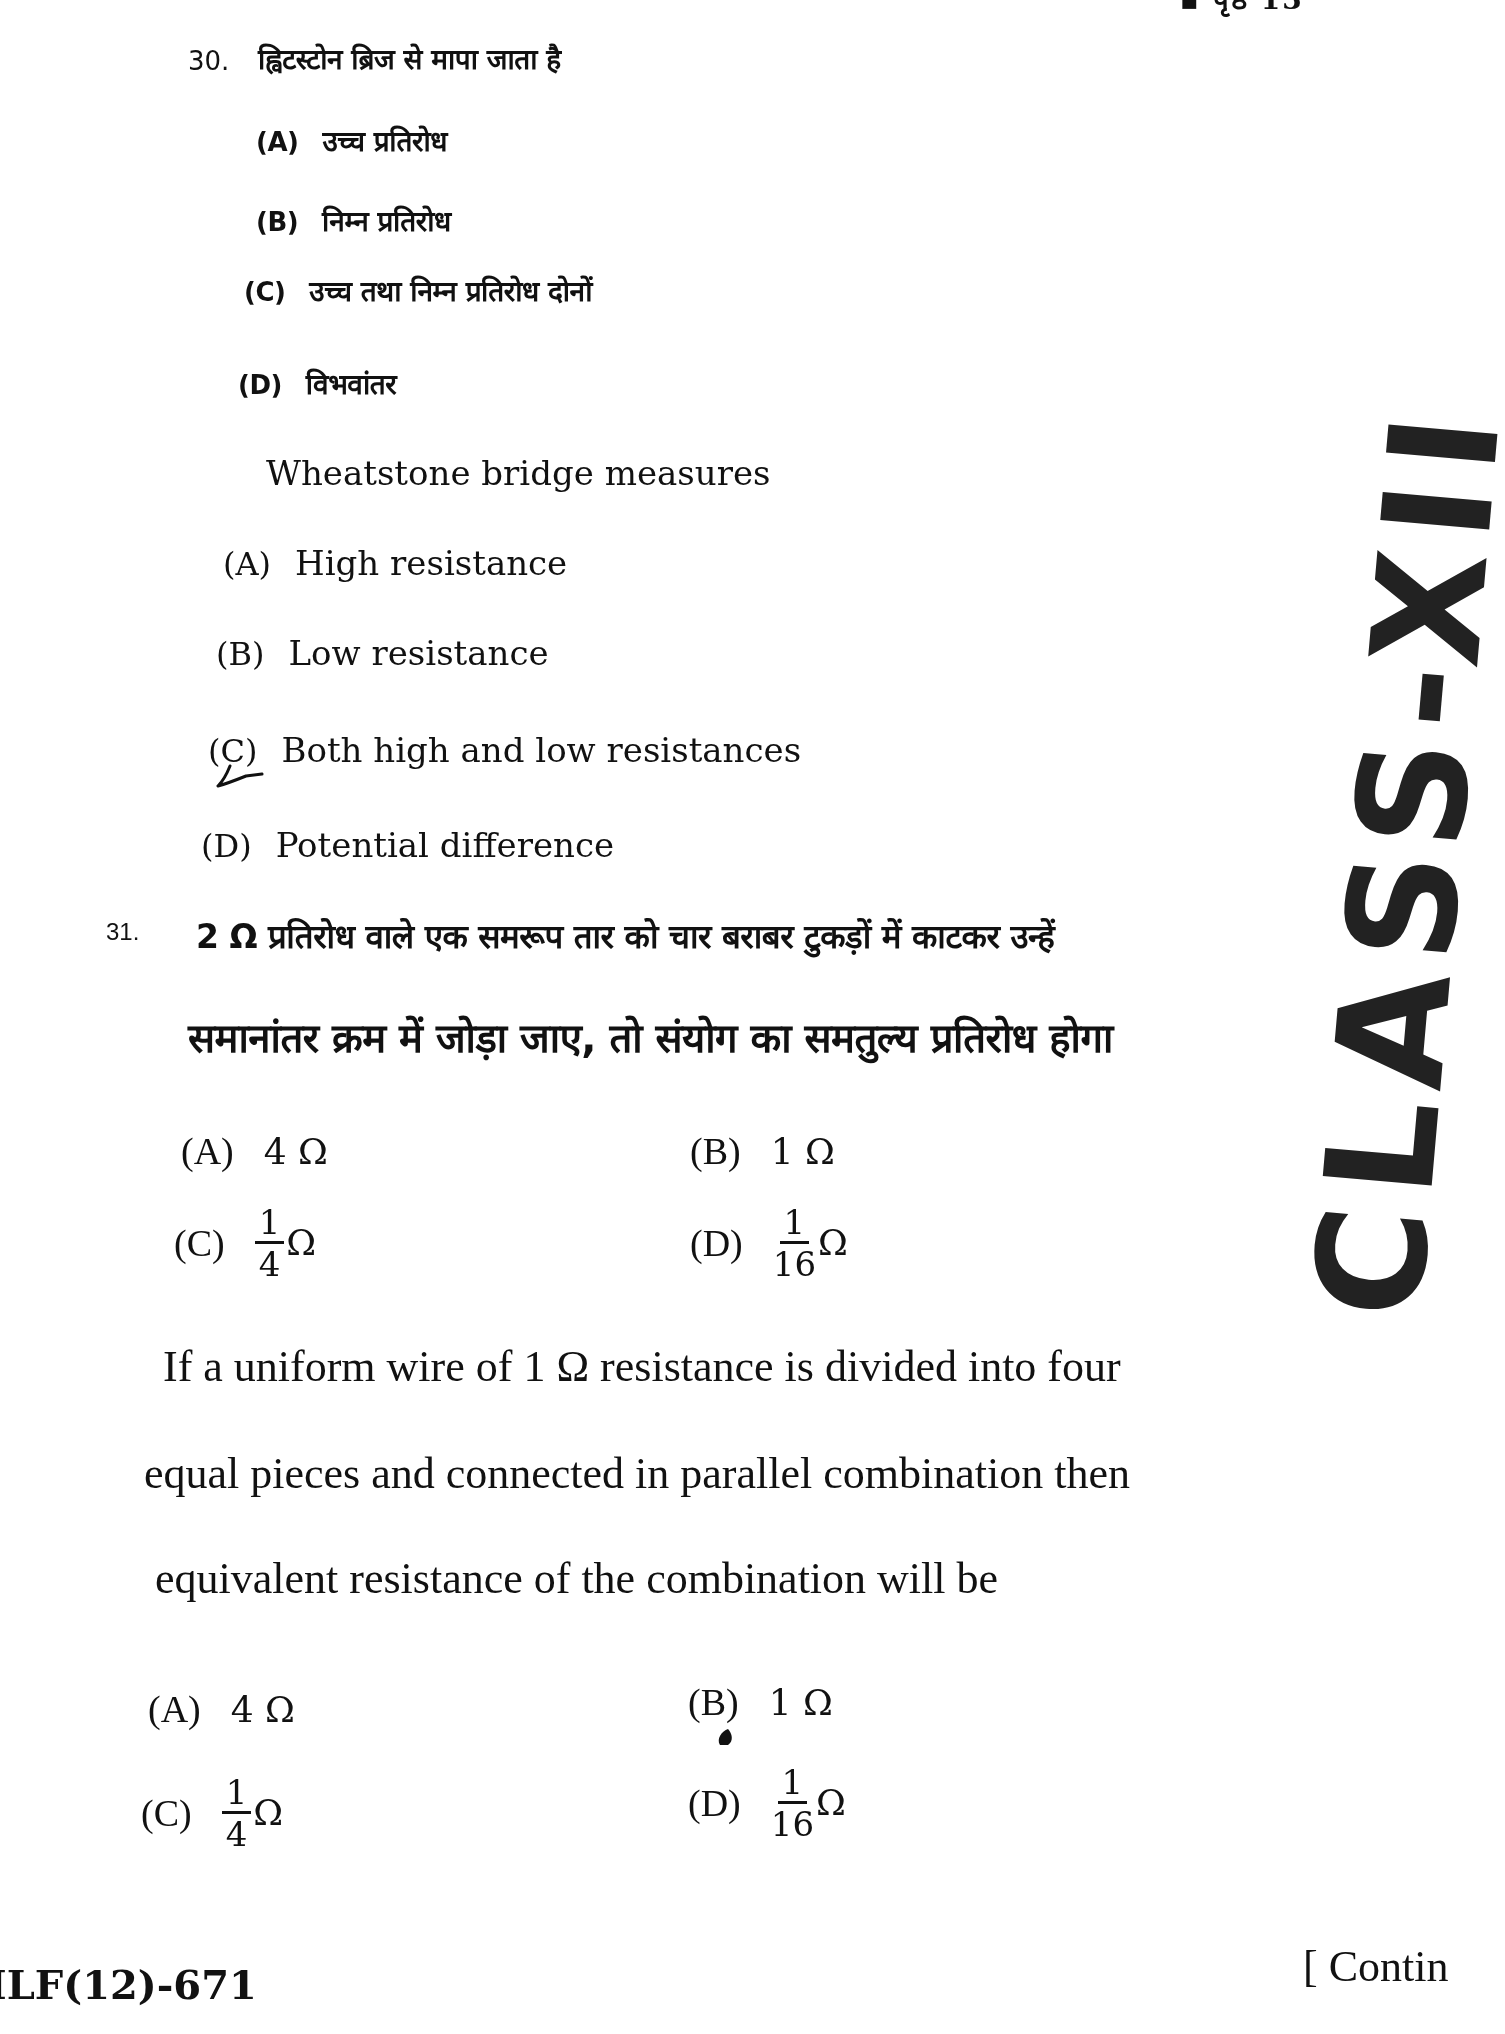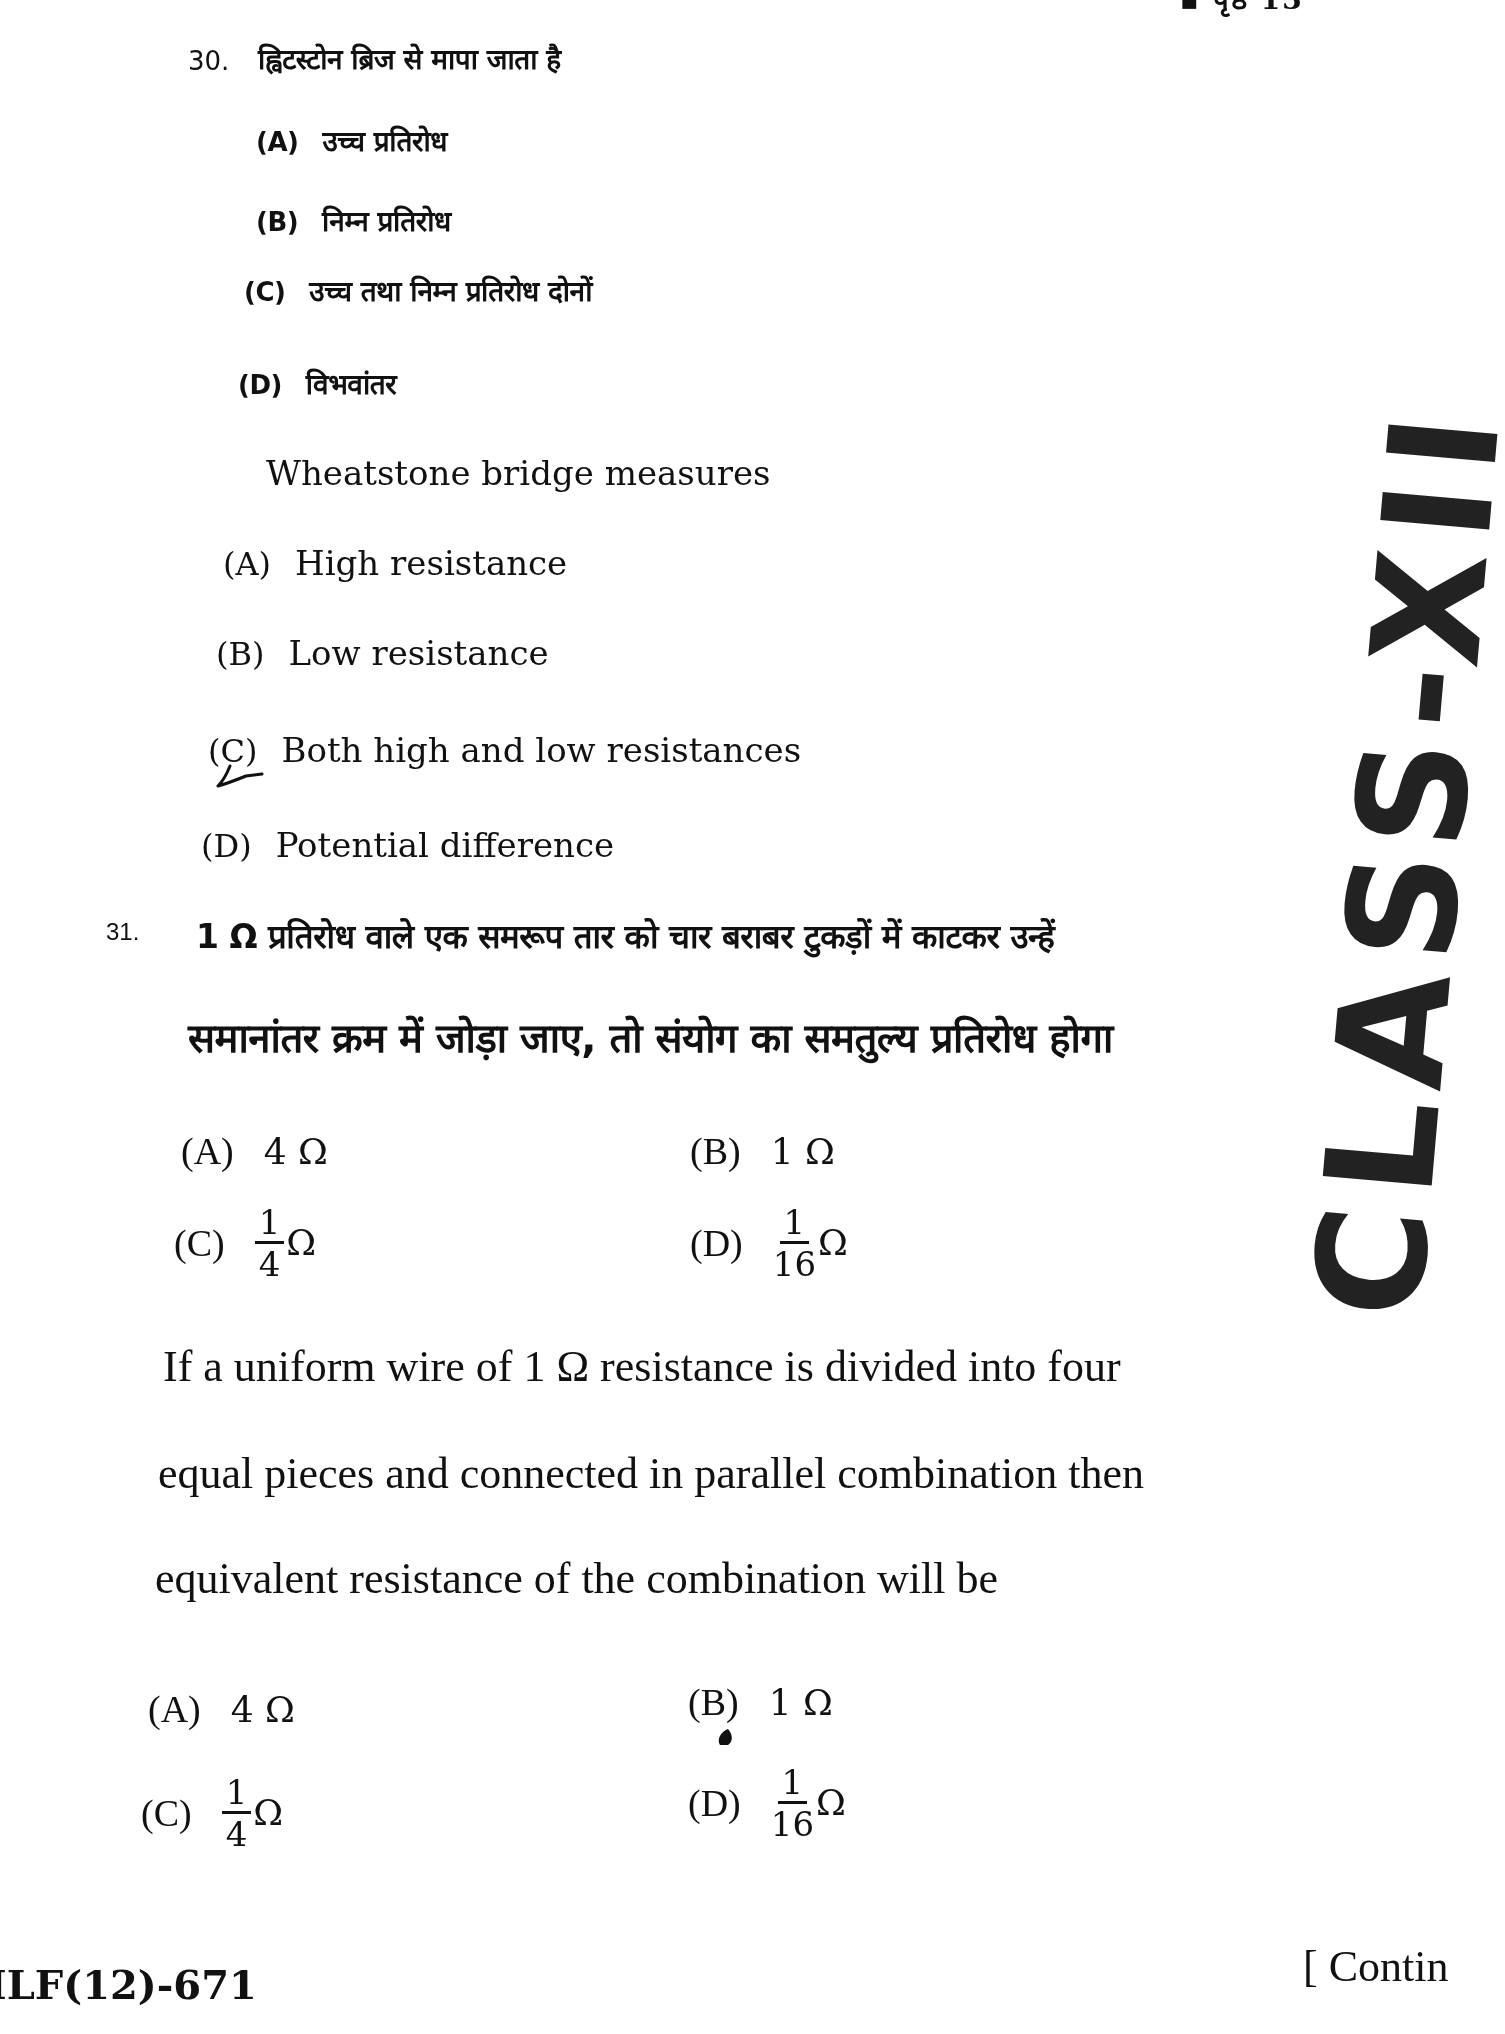--- a/index.html
+++ b/index.html
@@ -88,21 +88,21 @@
   <span class="lbl">(C)</span><span>Both high and low resistances</span>
 </div>
 <svg class="pen-mark" style="left:212px; top:752px;" width="60" height="40">
   <path d="M18 14 C 14 24, 10 30, 6 34 M6 34 C 14 32, 24 28, 34 24 M34 24 L 50 22" stroke="#111" stroke-width="3" fill="none" stroke-linecap="round"></path>
 </svg>
 <div class="abs en q30-en-opt" style="left:201px; top:828px;">
   <span class="lbl">(D)</span><span>Potential difference</span>
 </div>
 
 <div id="q31-num" class="abs">31.</div>
-<div id="q31-hi-1" class="abs hi">1 Ω प्रतिरोध वाले एक समरूप तार को चार बराबर टुकड़ों में काटकर उन्हें</div>
+<div id="q31-hi-1" class="abs hi">2 Ω प्रतिरोध वाले एक समरूप तार को चार बराबर टुकड़ों में काटकर उन्हें</div>
 <div id="q31-hi-2" class="abs hi">समानांतर क्रम में जोड़ा जाए, तो संयोग का समतुल्य प्रतिरोध होगा</div>
 
 <div class="abs q31-opt" style="left:181px; top:1132px;">
   <span class="lbl">(A)</span><span>4 Ω</span>
 </div>
 <div class="abs q31-opt" style="left:690px; top:1132px;">
   <span class="lbl">(B)</span><span>1 Ω</span>
 </div>
 <div class="abs q31-opt" style="left:174px; top:1205px;">
   <span class="lbl" style="vertical-align:middle;">(C)</span><span class="frac">
@@ -111,21 +111,21 @@
     </span><span class="ohm">Ω</span>
 </div>
 <div class="abs q31-opt" style="left:690px; top:1205px;">
   <span class="lbl" style="vertical-align:middle;">(D)</span><span class="frac">
       <span class="n">1</span>
       <span class="d">16</span>
     </span><span class="ohm">Ω</span>
 </div>
 
 <div class="abs q31-en-line" style="left:163px; top:1345px;">If a uniform wire of 1 Ω resistance is divided into four</div>
-<div class="abs q31-en-line" style="left:158px; top:1452px;">equal pieces and connected in parallel combination then</div>
+<div class="abs q31-en-line" style="left:144px; top:1452px;">equal pieces and connected in parallel combination then</div>
 <div class="abs q31-en-line" style="left:155px; top:1557px;">equivalent resistance of the combination will be</div>
 
 <div class="abs q31-opt" style="left:148px; top:1690px;">
   <span class="lbl">(A)</span><span>4 Ω</span>
 </div>
 <div class="abs q31-opt" style="left:688px; top:1683px;">
   <span class="lbl">(B)</span><span>1 Ω</span>
 </div>
 <svg class="pen-mark" style="left:714px; top:1725px;" width="24" height="24">
   <path d="M6 20 C 2 14, 8 6, 14 4 C 18 8, 20 16, 14 20 Z" fill="#111"></path>

